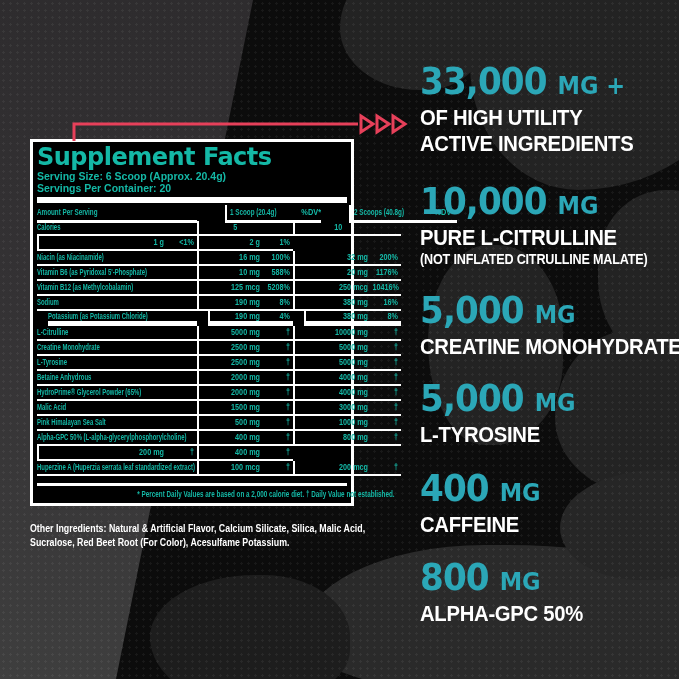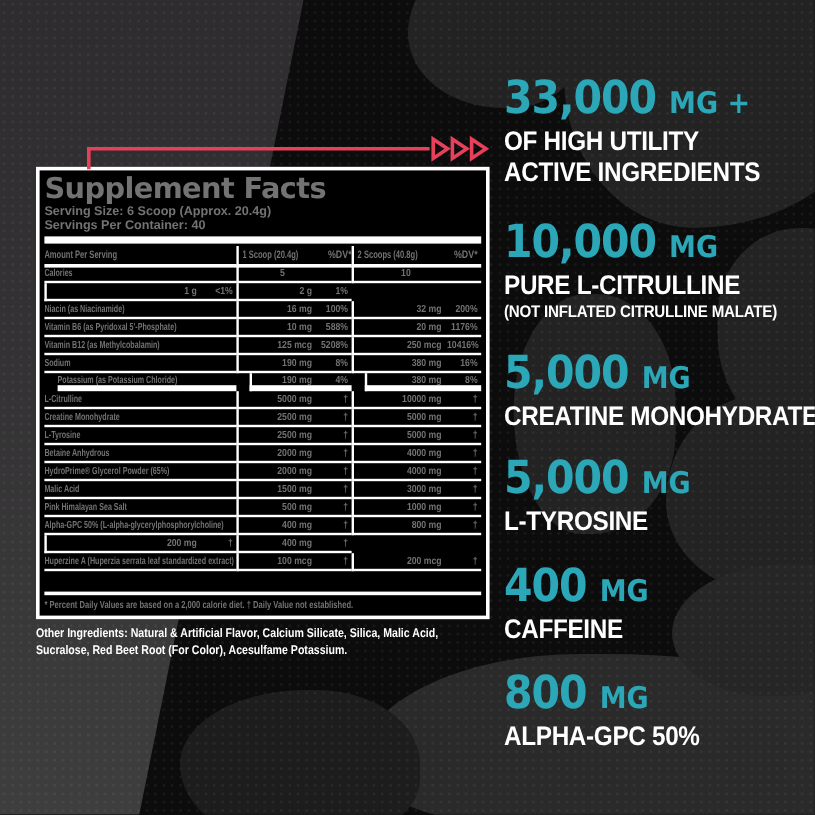--- a/index.html
+++ b/index.html
@@ -26,47 +26,47 @@
   .blob.b8{left:560px;top:470px;width:170px;height:110px;background:#262626;border-radius:60% 40% 50% 50%/55% 45% 50% 50%;}
   .dots{
     position:absolute;inset:0;z-index:1;pointer-events:none;
     background-image:radial-gradient(rgba(255,255,255,0.055) 1px,transparent 1.2px);
     background-size:7px 7px;
   }
   
   .connector{position:absolute;left:70px;top:110px;z-index:3;}
   
   .panel{
-    position:absolute;left:30px;top:139px;width:378px;z-index:2;
+    position:absolute;left:30px;top:139px;width:324px;z-index:2;
     background:#000;border:3px solid #fff;box-sizing:border-box;
-    padding:2px 4px 3px 4px;color:#737373;
+    padding:2px 4px 3px 4px;color:#14b8a6;
   }
   .sf-title{
     font-family:"DejaVu Sans",sans-serif;font-weight:700;
     font-size:24px;line-height:26px;letter-spacing:-0.5px;white-space:nowrap;
   }
   .sf-serving{font-size:10.5px;font-weight:700;line-height:12px;white-space:nowrap;}
   .sf-bar{height:6px;background:#fff;margin-top:3px;}
   .ftable{margin-top:2px;}
   .fheader,.frow{display:grid;grid-template-columns:160px 96px 108px;}
-  .fheader{height:16px;line-height:15px;font-size:9px;font-weight:700;}
+  .fheader{height:16px;line-height:15px;font-size:9px;font-weight:700;gap:28px;}
   .fheader .cell{border-bottom:3px solid #fff;}
   .frow{height:15px;line-height:13px;font-size:8.5px;font-weight:700;}
   .frow .cell{border-bottom:2px solid #fff;overflow:hidden;}
   .frow.section-end .cell{border-bottom:5px solid #fff;margin-left:11px;}
   .cell{display:flex;align-items:center;}
   .cell.group{border-left:2.5px solid #fff;padding:0 3px;box-sizing:border-box;}
   .cond{display:inline-block;transform:scaleX(0.70);transform-origin:left center;white-space:nowrap;}
   .hcol{flex:1;}
   .hdv{text-align:right;transform:scaleX(0.82);transform-origin:right center;white-space:nowrap;}
   .amt{flex:1;text-align:right;white-space:nowrap;transform:scaleX(0.85);transform-origin:right center;}
   .dv{width:30px;text-align:right;white-space:nowrap;transform:scaleX(0.85);transform-origin:right center;}
   .row-center .dv{visibility:hidden;}
   .row-center .amt{text-align:center;}
-  .footnote-wrap{border-top:3px solid #fff;margin-top:17px;padding:3px 0 1px 0;}
+  .footnote-wrap{border-top:3px solid #fff;margin-top:7px;padding:3px 0 1px 0;text-align:right;}
   .footnote{
     width:480px;font-size:8.5px;font-weight:700;white-space:nowrap;
     transform:scaleX(0.745);transform-origin:left center;
   }
   .other-ing{
     position:absolute;left:30px;top:521px;z-index:2;color:#fff;
     width:452px;font-size:10.5px;font-weight:700;line-height:14px;
     transform:scaleX(0.84);transform-origin:left top;
   }
   
@@ -96,21 +96,21 @@
 <svg class="connector" width="345" height="36" viewBox="0 0 345 36">
   <path d="M4,31 L4,14 L288,14" fill="none" stroke="#e7405a" stroke-width="3"></path>
   <polygon points="291,6 291,22 303,14" fill="none" stroke="#e7405a" stroke-width="3"></polygon>
   <polygon points="307,6 307,22 319,14" fill="none" stroke="#e7405a" stroke-width="3"></polygon>
   <polygon points="323,6 323,22 335,14" fill="none" stroke="#e7405a" stroke-width="3"></polygon>
 </svg>
 
 <div class="panel">
   <div class="sf-title">Supplement Facts</div>
   <div class="sf-serving">Serving Size: 6 Scoop (Approx. 20.4g)</div>
-  <div class="sf-serving">Servings Per Container: 40</div>
+  <div class="sf-serving">Servings Per Container: 20</div>
   <div class="sf-bar"></div>
   <div class="ftable">
     <div class="fheader">
       <div class="cell">
           <span class="cond">Amount Per Serving</span>
         </div>
       <div class="cell group">
         <span class="hcol cond">1 Scoop (20.4g)</span>
         <span class="hdv">%DV*</span>
       </div>

